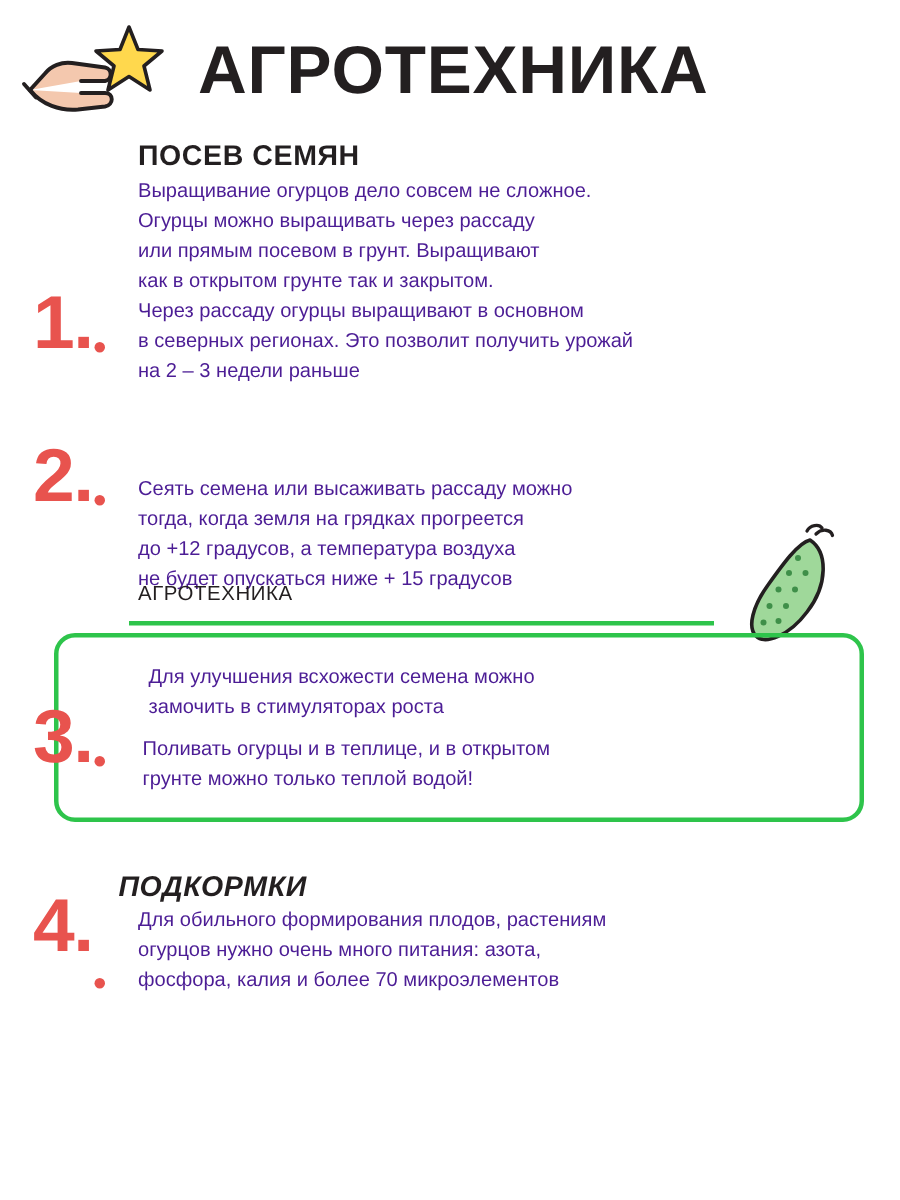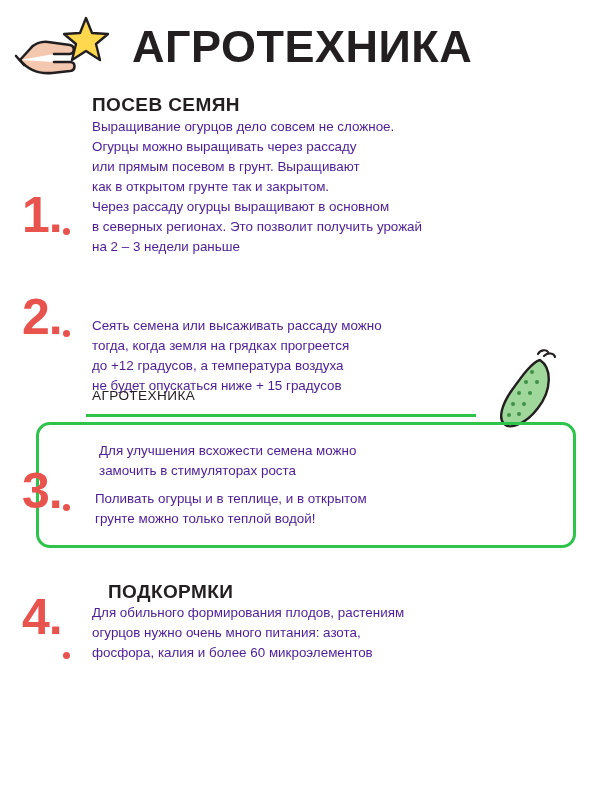--- a/index.html
+++ b/index.html
@@ -165,19 +165,19 @@
   <div class="rec-box"></div>
 
   <div class="num" style="left:22px; top:466px;">3.</div>
   <div class="body-text" style="left:95px; top:489px; width: 460px;">Поливать огурцы и в теплице, и в открытом
 грунте можно только теплой водой!</div>
   <div class="body-text" style="left:99px; top:441px; width: 450px;">Для улучшения всхожести семена можно
 замочить в стимуляторах роста</div>
   <div class="bullet" style="left:63px; top:504px;"></div>
 
   <div class="num" style="left:22px; top:592px;">4.</div>
-  <div class="sub-head" style="left:108px; top:581px;">ПОДКОРМКИ</div>
+  <div class="sub-head" style="left:79px; top:581px;font-style:italic;">ПОДКОРМКИ</div>
   <div class="body-text" style="left:92px; top:603px; width: 480px;">Для обильного формирования плодов, растениям
 огурцов нужно очень много питания: азота,
-фосфора, калия и более 60 микроэлементов</div>
+фосфора, калия и более 70 микроэлементов</div>
   <div class="bullet" style="left:63px; top:652px;"></div>
 
 </div>
 
 </body></html>

